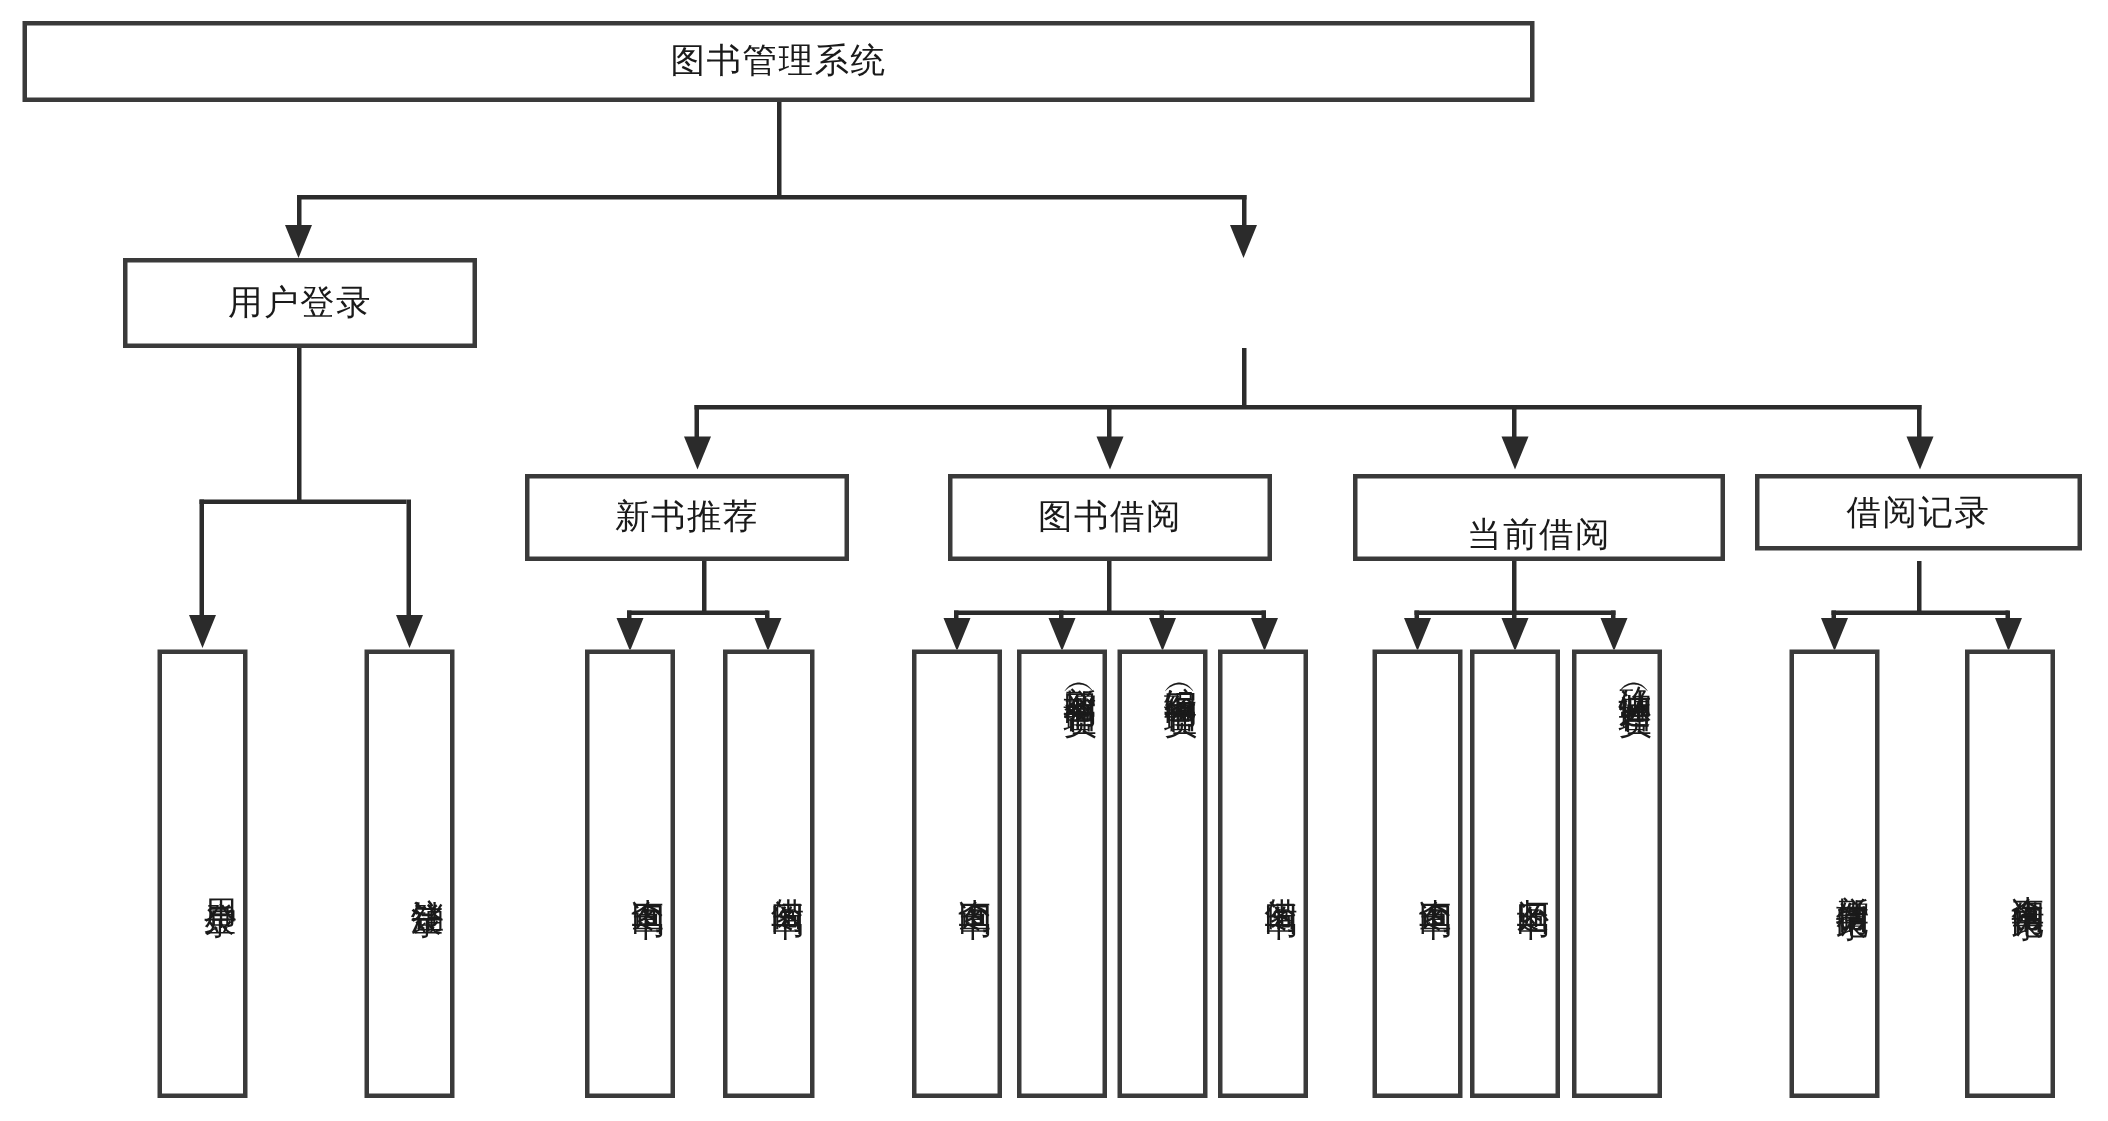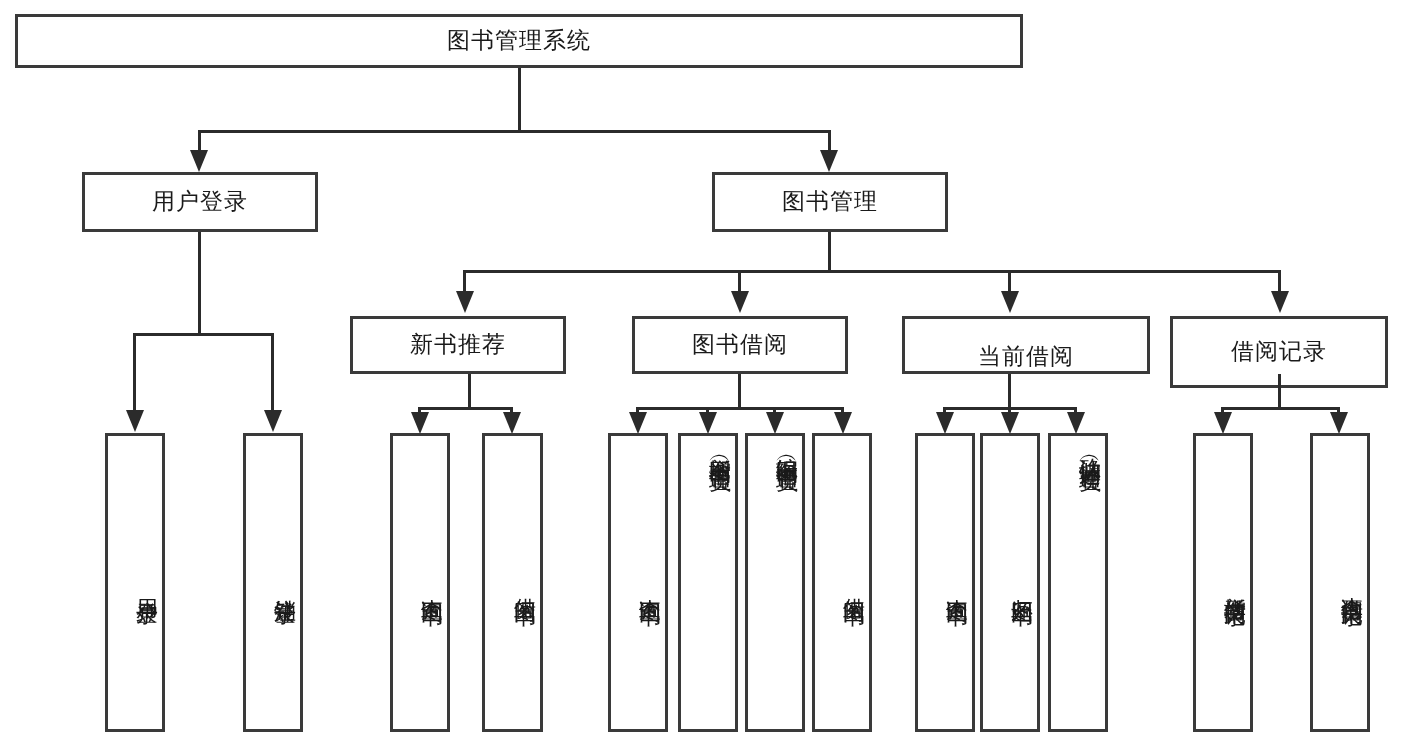--- a/index.html
+++ b/index.html
@@ -98,23 +98,20 @@
 
   <div class="vline" style="left:198px; top:130px; width:3px; height:22px;"></div>
   <div class="arrow" style="left:190px; top:150px;"></div>
   <div class="vline" style="left:828px; top:130px; width:3px; height:22px;"></div>
   <div class="arrow" style="left:820px; top:150px;"></div>
 
   <div class="node horiz" style="left:82px; top:172px; width:236px; height:60px;">
     <span class="label">用户登录</span>
   </div>
 
-  <div class="node horiz" style="left:712px; top:172px; width:236px; height:60px;">
-    <span class="label">图书管理</span>
-  </div>
 
   <div class="vline" style="left:198px; top:232px; width:3px; height:104px;"></div>
   <div class="hline" style="left:133px; top:333px; width:138px; height:3px;"></div>
   <div class="vline" style="left:133px; top:333px; width:3px; height:78px;"></div>
   <div class="arrow" style="left:126px; top:410px;"></div>
   <div class="vline" style="left:271px; top:333px; width:3px; height:78px;"></div>
   <div class="arrow" style="left:264px; top:410px;"></div>
 
   <div class="vline" style="left:828px; top:232px; width:3px; height:40px;"></div>
   <div class="hline" style="left:463px; top:270px; width:818px; height:3px;"></div>
@@ -133,21 +130,21 @@
 
   <div class="node horiz" style="left:350px; top:316px; width:216px; height:58px;">
     <span class="label">新书推荐</span>
   </div>
   <div class="node horiz" style="left:632px; top:316px; width:216px; height:58px;">
     <span class="label">图书借阅</span>
   </div>
   <div class="node horiz" style="left:902px; top:316px; width:248px; height:58px;align-items:flex-end;">
     <span class="label">当前借阅</span>
   </div>
-  <div class="node horiz" style="left:1170px; top:316px; width:218px; height:72px;">
+  <div class="node horiz" style="left:1170px; top:316px; width:218px; height:51px;">
     <span class="label">借阅记录</span>
   </div>
 
   <div class="vline" style="left:468px; top:374px; width:3px; height:36px;"></div>
   <div class="hline" style="left:418px; top:407px; width:94px; height:3px;"></div>
   <div class="vline" style="left:418px; top:407px; width:3px; height:8px;"></div>
   <div class="arrow" style="left:411px; top:412px;"></div>
   <div class="vline" style="left:510px; top:407px; width:3px; height:8px;"></div>
   <div class="arrow" style="left:503px; top:412px;"></div>
 

